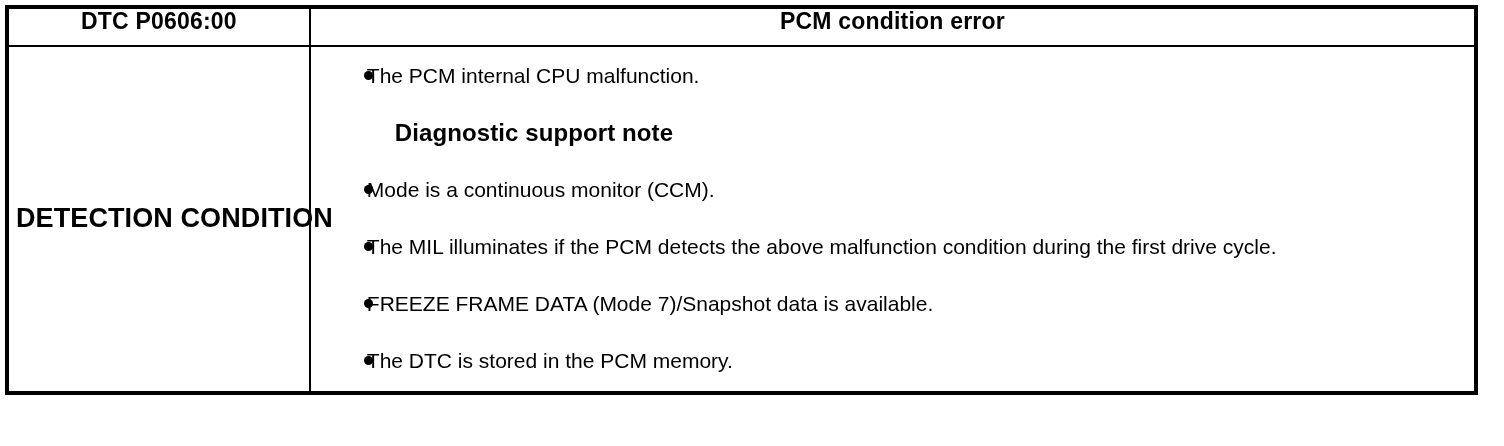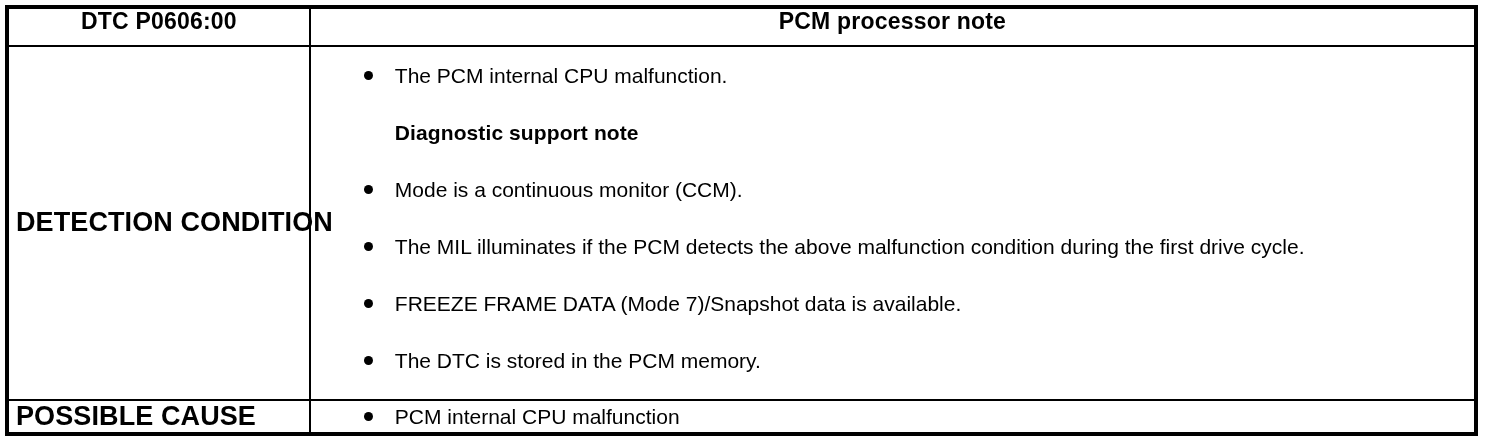--- a/index.html
+++ b/index.html
@@ -85,42 +85,42 @@
   .bullet-list {
     list-style: none;
     margin: 0;
     padding: 0;
   }
   .bullet-list.main { padding: 14px 0 12px 0; }
   .bullet-list.tight { padding: 0; }
 
   .bullet-item {
     position: relative;
-    padding-left: 84px;
+    padding-left: 56px;
     padding-right: 18px;
     font-size: 21px;
     line-height: 29px;
     margin: 0 0 28px 0;
   }
-  .bullet-item:last-child { margin-bottom: 12px; }
+  .bullet-item:last-child { margin-bottom: 4px; }
 
   .bullet-item .dot {
     position: absolute;
     left: 53px;
     top: 10px;
     width: 9px;
     height: 9px;
     border-radius: 50%;
     background: #000000;
   }
 
   .note-heading {
     padding-left: 84px;
     padding-right: 18px;
-    font-size: 21px;
+    font-size: 24px;
     line-height: 29px;
     font-weight: bold;
     margin: 0 0 28px 0;
     letter-spacing: 0.1px;
   }
 
   
   .cause-row .bullet-item {
     margin-bottom: 0;
     padding-left: 84px;
@@ -139,21 +139,21 @@
       <col class="col-label">
       <col class="col-body">
     </colgroup>
     <tbody>
 
       <tr>
         <td class="hdr-cell">
           <div class="hdr-text">DTC P0606:00</div>
         </td>
         <td class="hdr-cell">
-          <div class="hdr-text">PCM processor note</div>
+          <div class="hdr-text">PCM condition error</div>
         </td>
       </tr>
 
       <tr>
         <td class="label-cell mid">
           <div class="label-text">DETECTION CONDITION</div>
         </td>
         <td class="body-cell">
           <ul class="bullet-list main">
 
@@ -183,30 +183,17 @@
 
             <li class="bullet-item">
               <span class="dot"></span>
               <span>The DTC is stored in the PCM memory.</span>
             </li>
 
           </ul>
         </td>
       </tr>
 
-      <tr class="cause-row">
-        <td class="label-cell mid">
-          <div class="label-text">POSSIBLE CAUSE</div>
-        </td>
-        <td class="body-cell single">
-          <ul class="bullet-list tight cause-cell-pad">
-            <li class="bullet-item">
-              <span class="dot"></span>
-              <span>PCM internal CPU malfunction</span>
-            </li>
-          </ul>
-        </td>
-      </tr>
 
     </tbody>
   </table>
 
 </div>
 
 </body></html>

